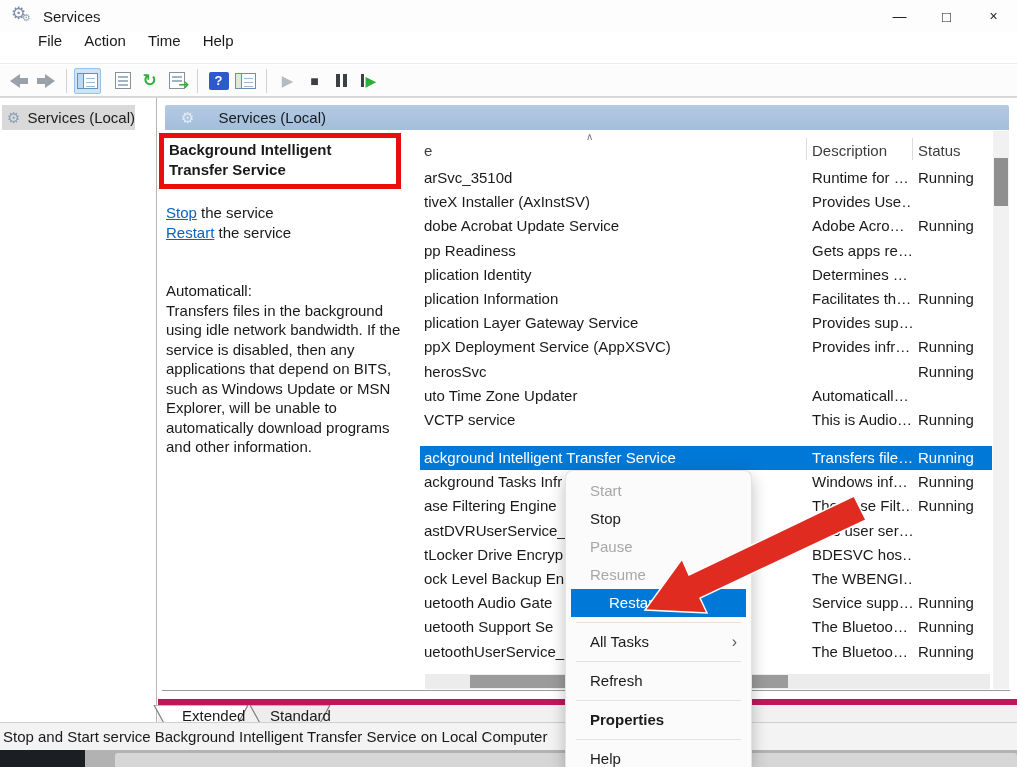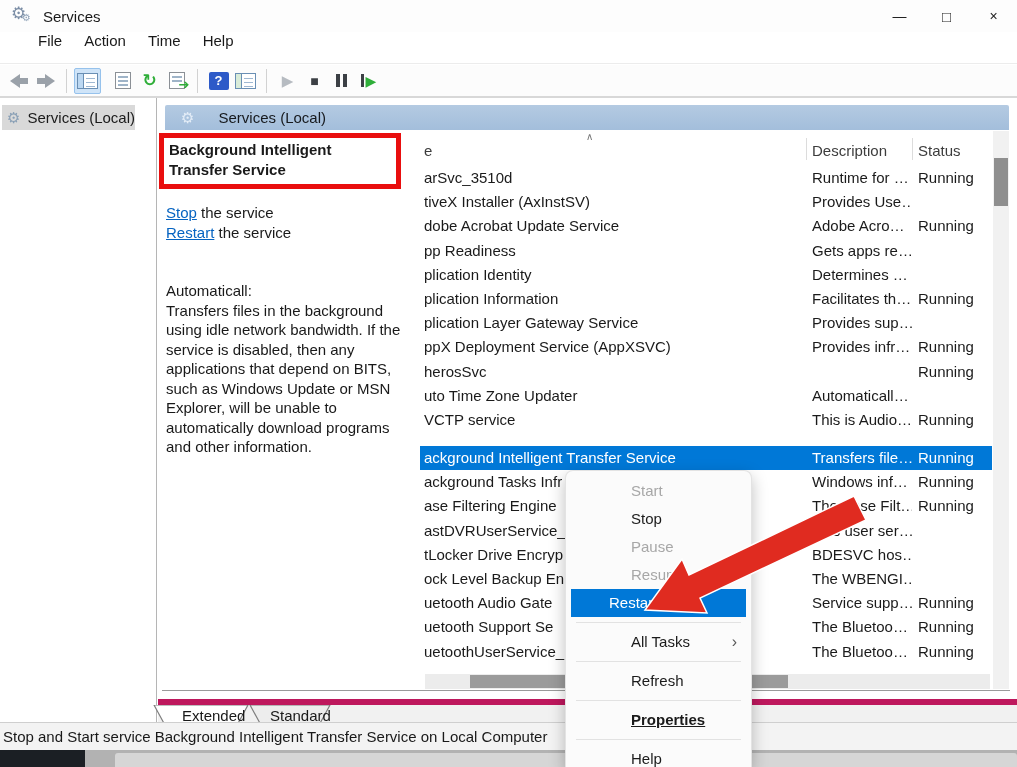--- a/index.html
+++ b/index.html
@@ -94,23 +94,23 @@
   .tab-label.t1{left:112px;}
 
   
   .statusbar{position:absolute;left:0;top:722px;width:100%;height:28px;background:#f3f3f3;border-top:1px solid #cfcfcf;display:flex;align-items:center;font-size:15px;color:#191919;padding-left:3px;}
   .bottomstrip{position:absolute;left:0;top:750px;width:100%;height:17px;background:#b2b2b2;}
   .bottomstrip .blackbox{position:absolute;left:0;top:0;width:85px;height:17px;background:#1b1f24;}
   .bottomstrip .litebox{position:absolute;left:115px;top:3px;right:0;height:14px;background:#d6d6d6;border-radius:3px 3px 0 0;}
 
   
   .ctxmenu{position:absolute;left:565px;top:470px;width:187px;height:297px;background:#fbfbfb;border:1px solid #e3e3e3;border-bottom:none;border-radius:8px 8px 0 0;box-shadow:0 6px 16px rgba(0,0,0,0.25);z-index:50;padding-top:6px;overflow:hidden;}
-  .citem{position:relative;height:28px;line-height:28px;padding-left:65px;font-size:15px;color:#1b1b1b;}
+  .citem{position:relative;height:28px;line-height:28px;padding-left:24px;font-size:15px;color:#1b1b1b;}
   .citem.dis{color:#a7a7a7;}
-  .citem.bold{font-weight:bold;text-decoration:underline;}
+  .citem.bold{font-weight:bold;}
   .citem.hl{background:#0078d7;color:#fff;margin:0 5px;padding-left:38px;}
   .citem .chev{position:absolute;right:14px;top:0;color:#5a5a5a;font-size:16px;}
   .csep{height:1px;background:#e2e2e2;margin:5px 10px;}
 
   .arrow-overlay{position:absolute;left:0;top:0;width:1017px;height:767px;z-index:60;pointer-events:none;}
 </style>
 </head>
 <body>
 
 <div class="window">

